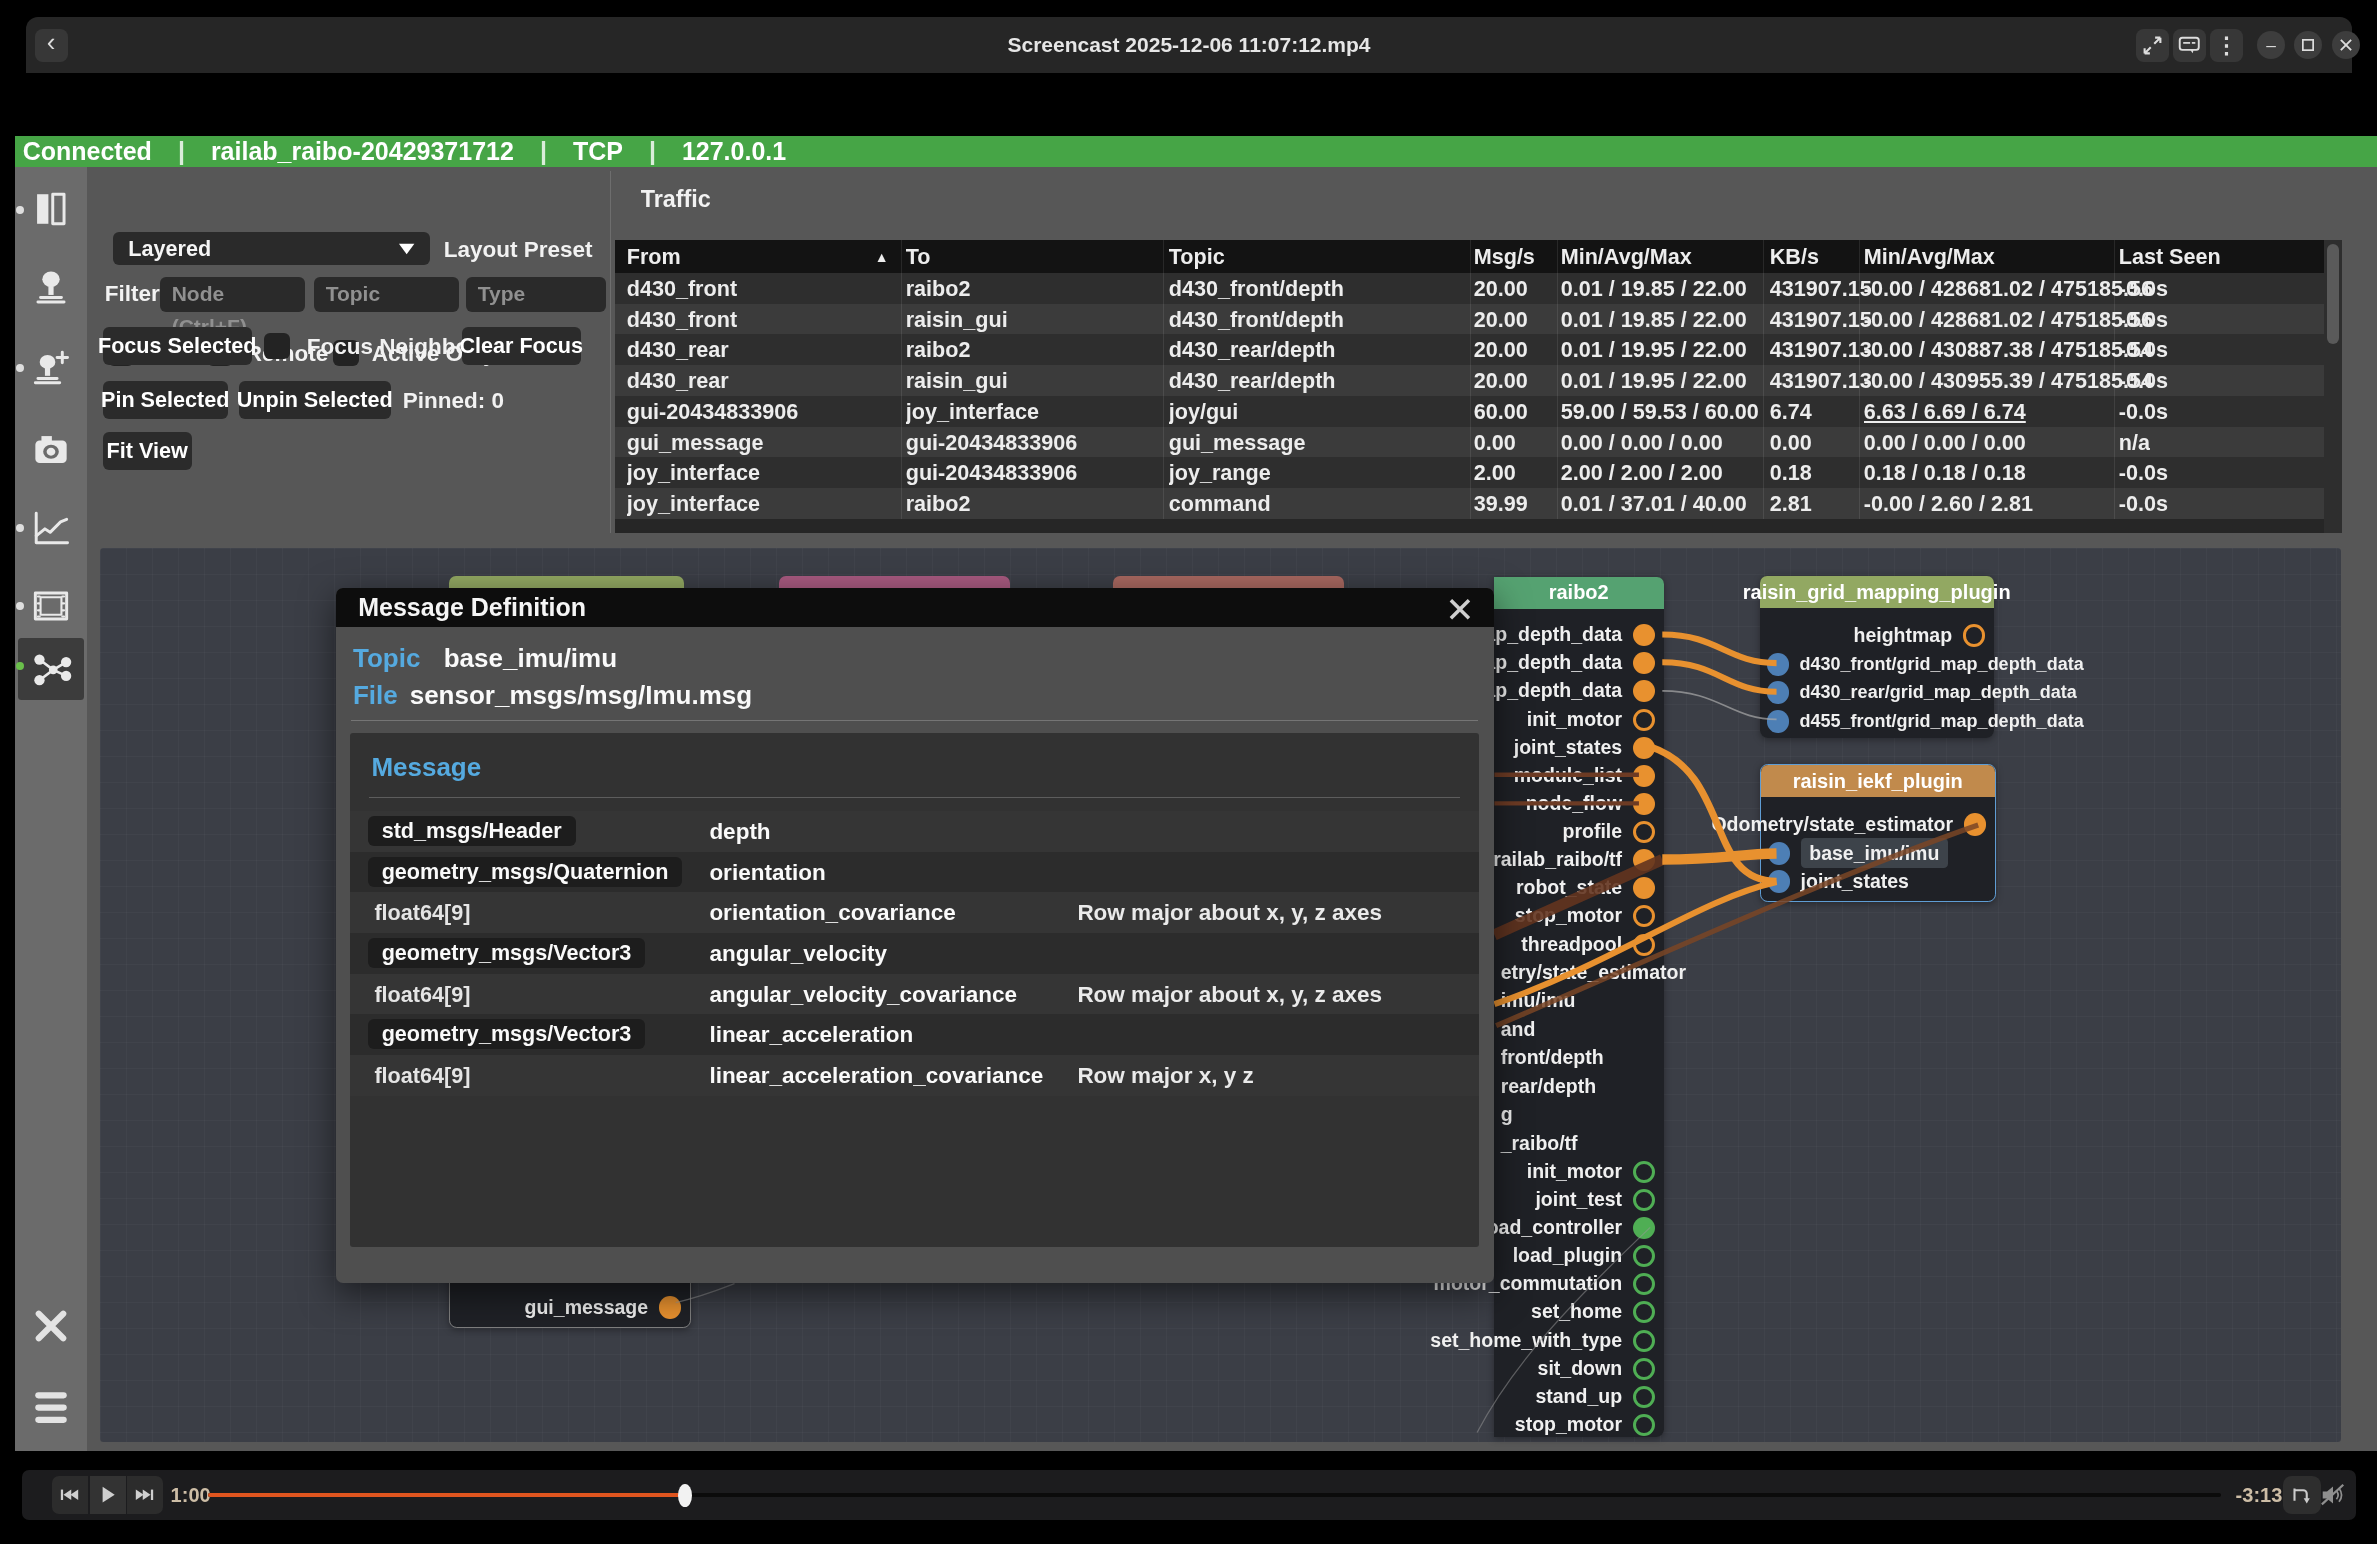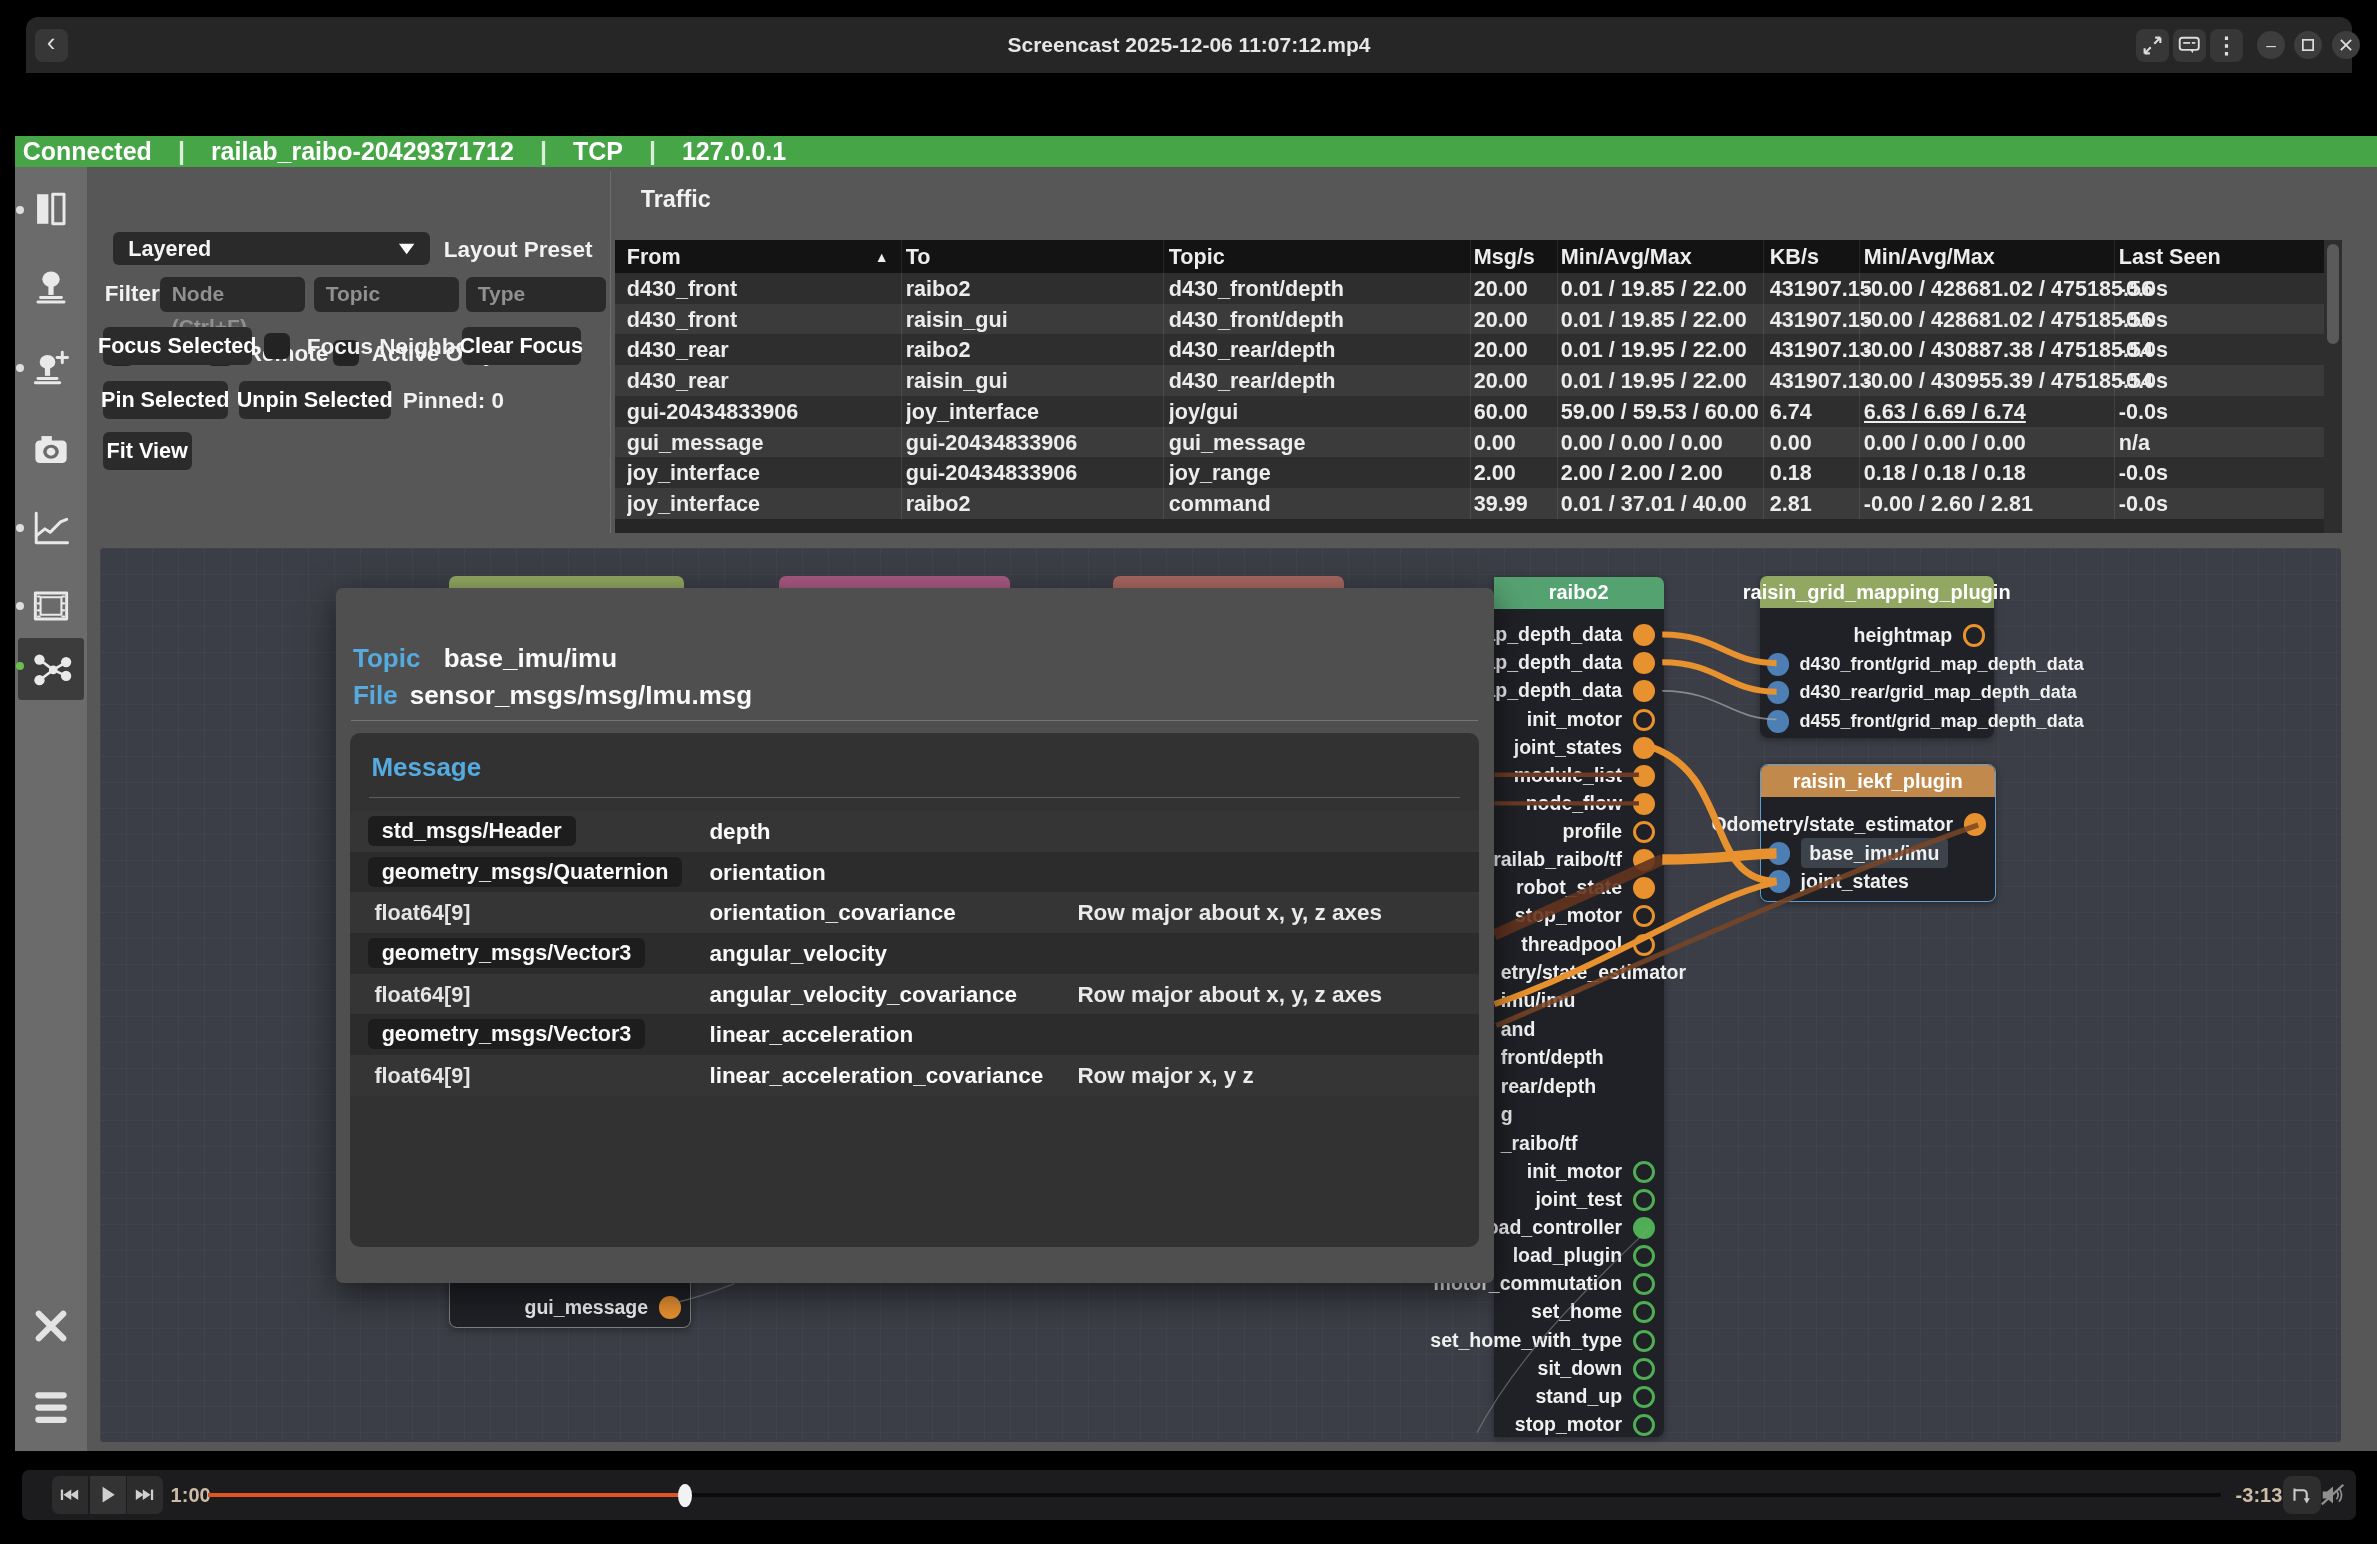--- a/index.html
+++ b/index.html
@@ -58,21 +58,21 @@
   .c-blue{background:#4d7fb5;}
   .hdr-strip{position:absolute;height:21px;border-radius:7px 7px 0 0;}
   
   #dialog{left:336px;top:589px;width:1158px;height:695px;background:#4f4f4f;z-index:10;border-radius:7px;box-shadow:0 10.4px 35px rgba(0,0,0,.55);}
   #dialog-titlebar{position:absolute;left:0;top:0;right:0;height:39px;background:#0d0d0d;border-radius:7px 7px 0 0;display:flex;align-items:center;}
   #dialog-title{padding-left:22.5px;font-size:25px;font-weight:700;color:#f5f5f5;}
   #dialog-close{position:absolute;right:19px;top:1.7px;font-size:35px;font-weight:300;color:#cfcfcf;}
   .d-kv-label{position:absolute;font-size:26px;font-weight:700;color:#55aae0;}
   .d-kv-value{position:absolute;font-size:26px;font-weight:600;color:#fafafa;}
   #d-sep{position:absolute;left:15.6px;right:15.6px;top:132px;height:0.9px;background:#757575;}
-  #d-panel{position:absolute;left:14.7px;top:145px;width:1129px;height:514px;background:#323232;border-radius:10px;}
+  #d-panel{position:absolute;left:14.7px;top:145px;width:1129px;height:514px;background:#323232;border-radius:3px;}
   #d-msg-label{position:absolute;left:21px;top:19px;font-size:26px;font-weight:700;color:#55aae0;}
   #d-msg-sep{position:absolute;left:19px;right:19px;top:64px;height:0.9px;background:#5d5d5d;}
   .d-row{position:absolute;left:0;width:100%;height:41px;}
   .d-row.stripe-a{background:#353535;}
   .d-row.stripe-b{background:#2c2c2c;}
   .d-badge{position:absolute;left:17.3px;top:5.2px;height:30px;background:#1d1d1d;border-radius:6px;
            display:flex;align-items:center;padding:0 14px;font-size:21.6px;font-weight:600;color:#fafafa;}
   .d-type-plain{position:absolute;left:24px;top:0;height:41px;display:flex;align-items:center;font-size:21.6px;font-weight:600;color:#e5e5e5;}
   .d-field{position:absolute;left:359px;top:0;height:41px;display:flex;align-items:center;font-size:22.5px;font-weight:600;color:#fafafa;}
   .d-comment{position:absolute;left:727px;top:0;height:41px;display:flex;align-items:center;font-size:22.5px;font-weight:600;color:#eaeaea;}
@@ -614,20 +614,24 @@
         <path d="M1611,447 L1805,360" stroke="#63341f" stroke-width="13" fill="none" opacity="0.9"></path>
         <path d="M1805,360 C1875,360 1890,354 1937,353" stroke="#e8912f" stroke-width="12" fill="none"></path>
         <path d="M1611,527 C1755,477 1845,407 1937,386" stroke="#e8912f" stroke-width="7" fill="none"></path>
         <path d="M2170,320 C2005,377 1765,487 1613,552" stroke="#7a4526" stroke-width="6" fill="none" opacity="0.85"></path>
         <path d="M1791,785 C1700,872 1633,942 1591,1022" stroke="#999999" stroke-width="1.5" fill="none" opacity="0.5"></path>
         <path d="M665,872 C695,865 715,857 733,850" stroke="#999999" stroke-width="1.5" fill="none" opacity="0.6"></path>
       </svg>
     </div>
 
     <div class="abs" id="dialog" style="left:321px;top:421px;">
+      <div id="dialog-titlebar">
+        <div id="dialog-title">Message Definition</div>
+        <div id="dialog-close">✕</div>
+      </div>
       <div class="d-kv-label" style="left:17.3px;top:55px;">Topic</div>
       <div class="d-kv-value" style="left:108px;top:55px;">base_imu/imu</div>
       <div class="d-kv-label" style="left:17.3px;top:92px;">File</div>
       <div class="d-kv-value" style="left:74px;top:92px;">sensor_msgs/msg/Imu.msg</div>
       <div id="d-sep"></div>
       <div id="d-panel">
         <div id="d-msg-label">Message</div>
         <div id="d-msg-sep"></div>
         <div id="d-rows">
             <div class="d-row stripe-a" style="top: 78px;">

